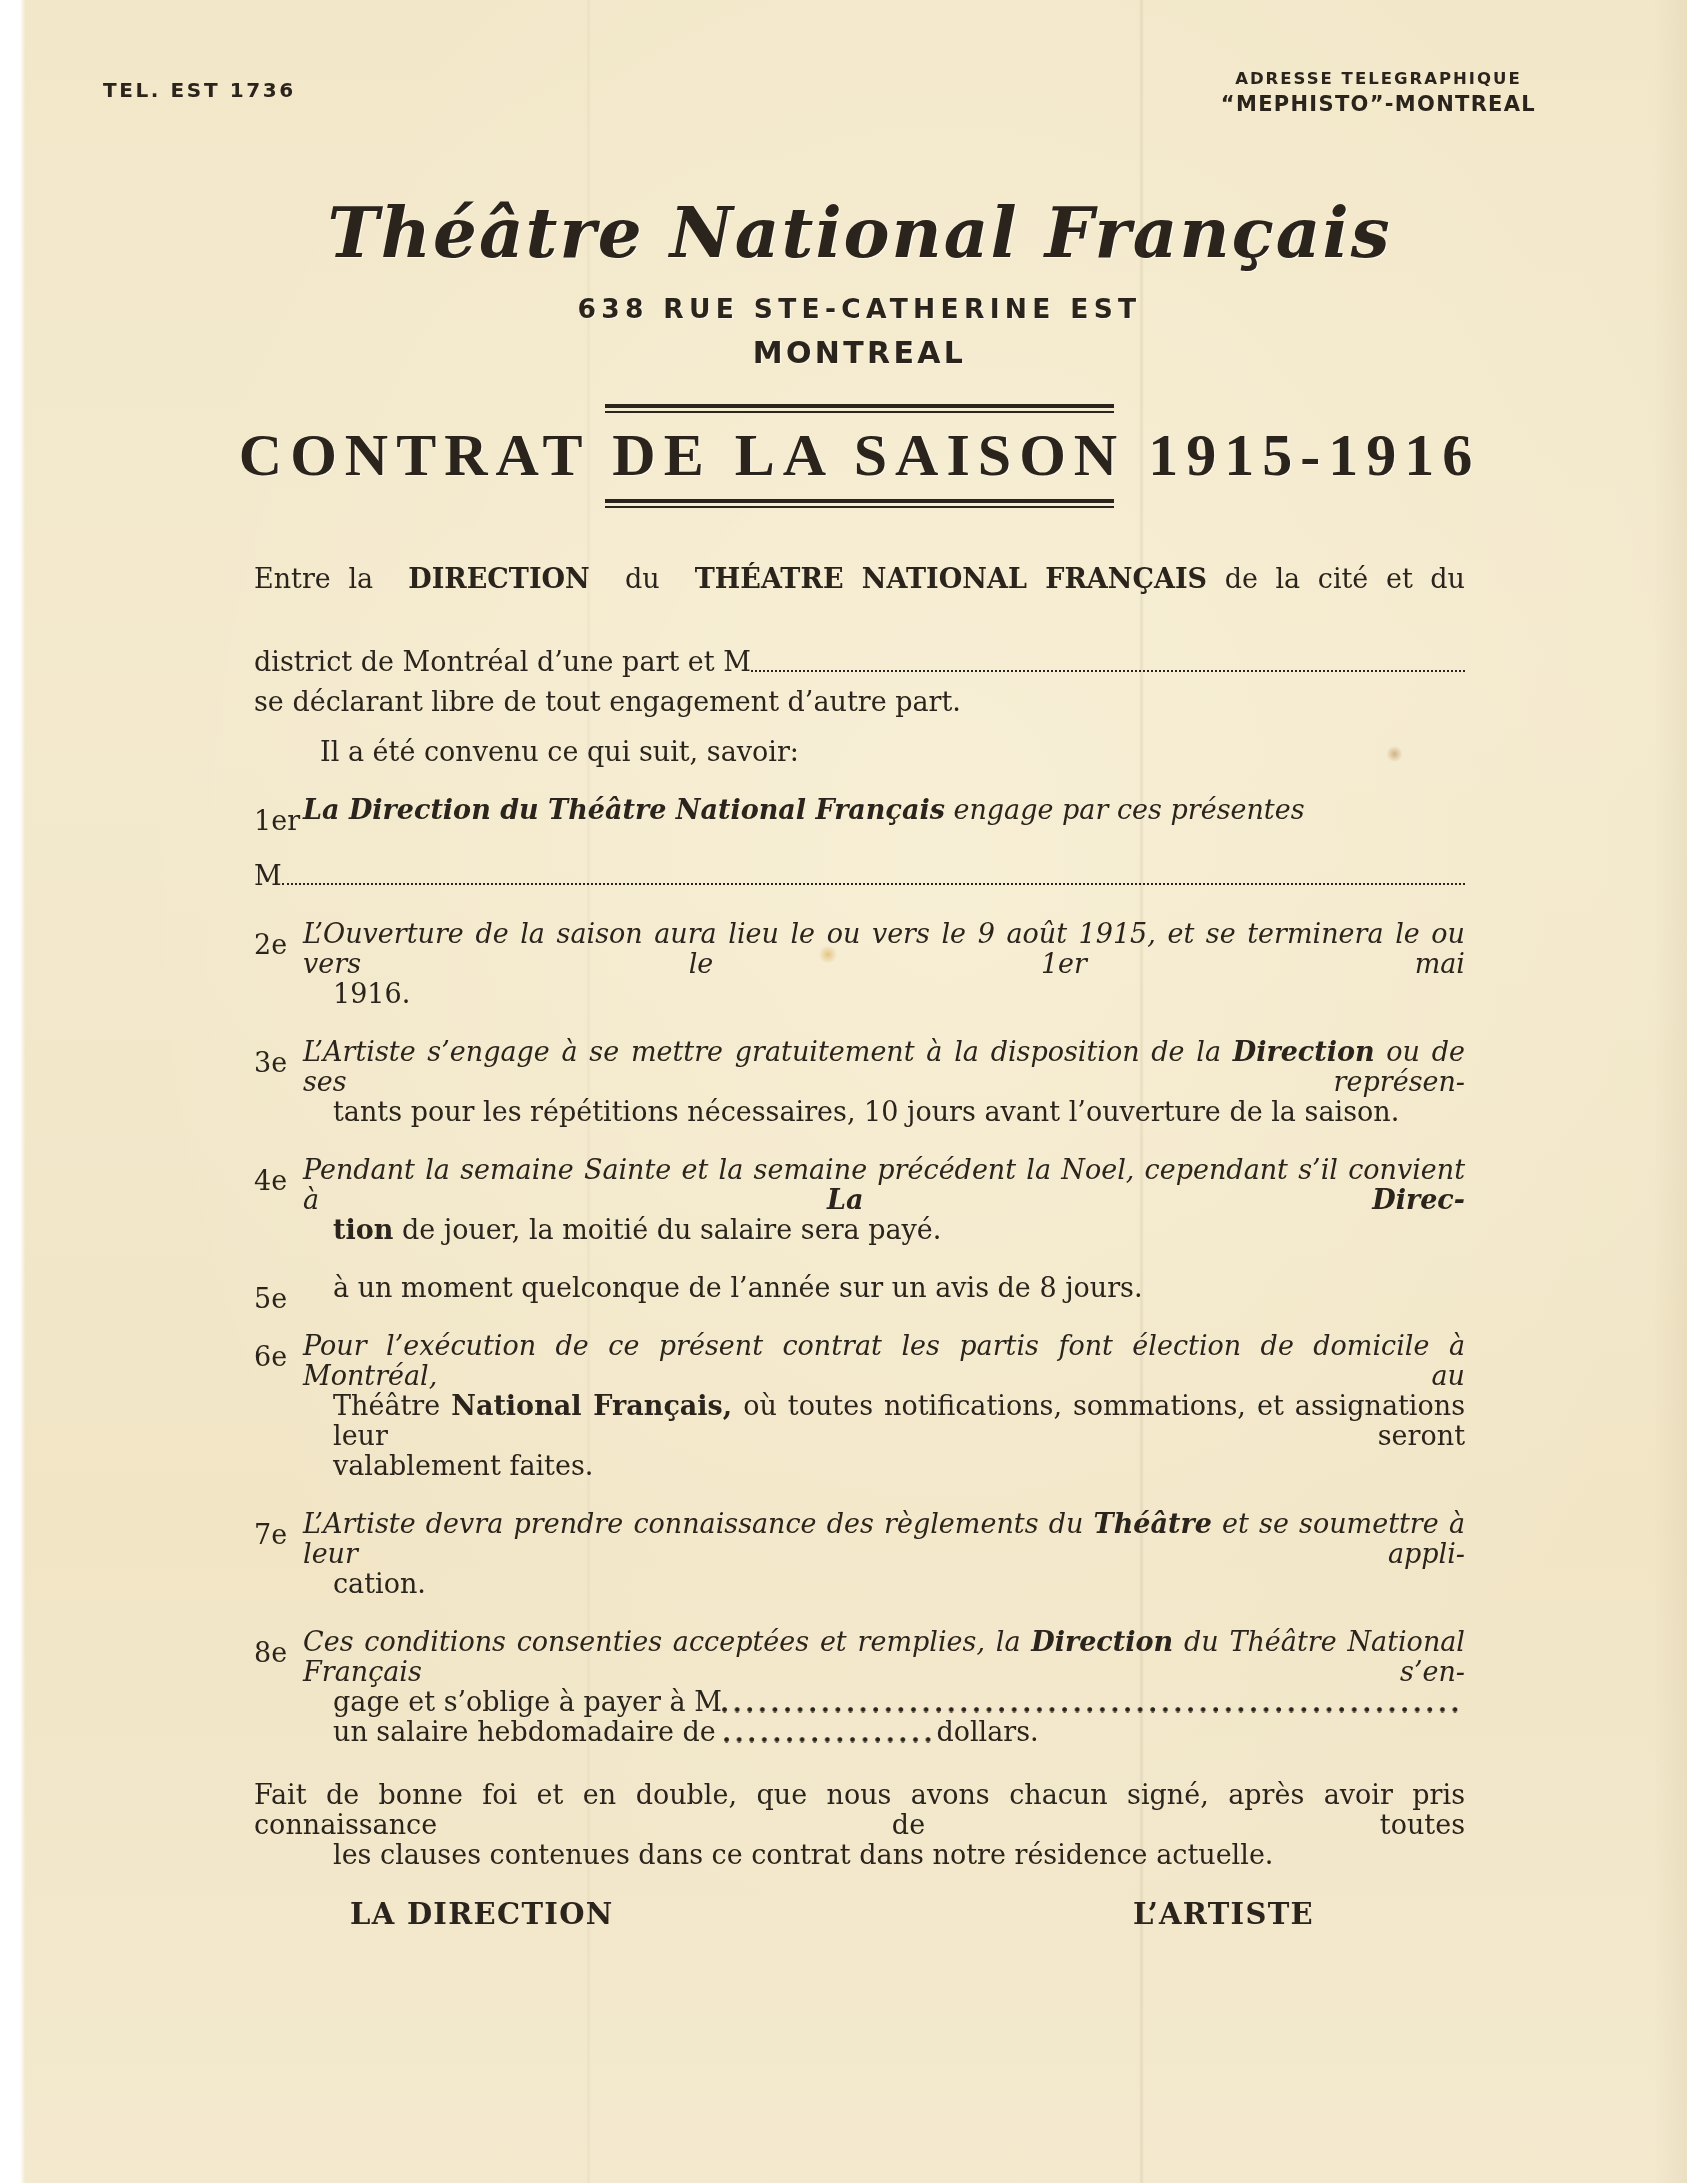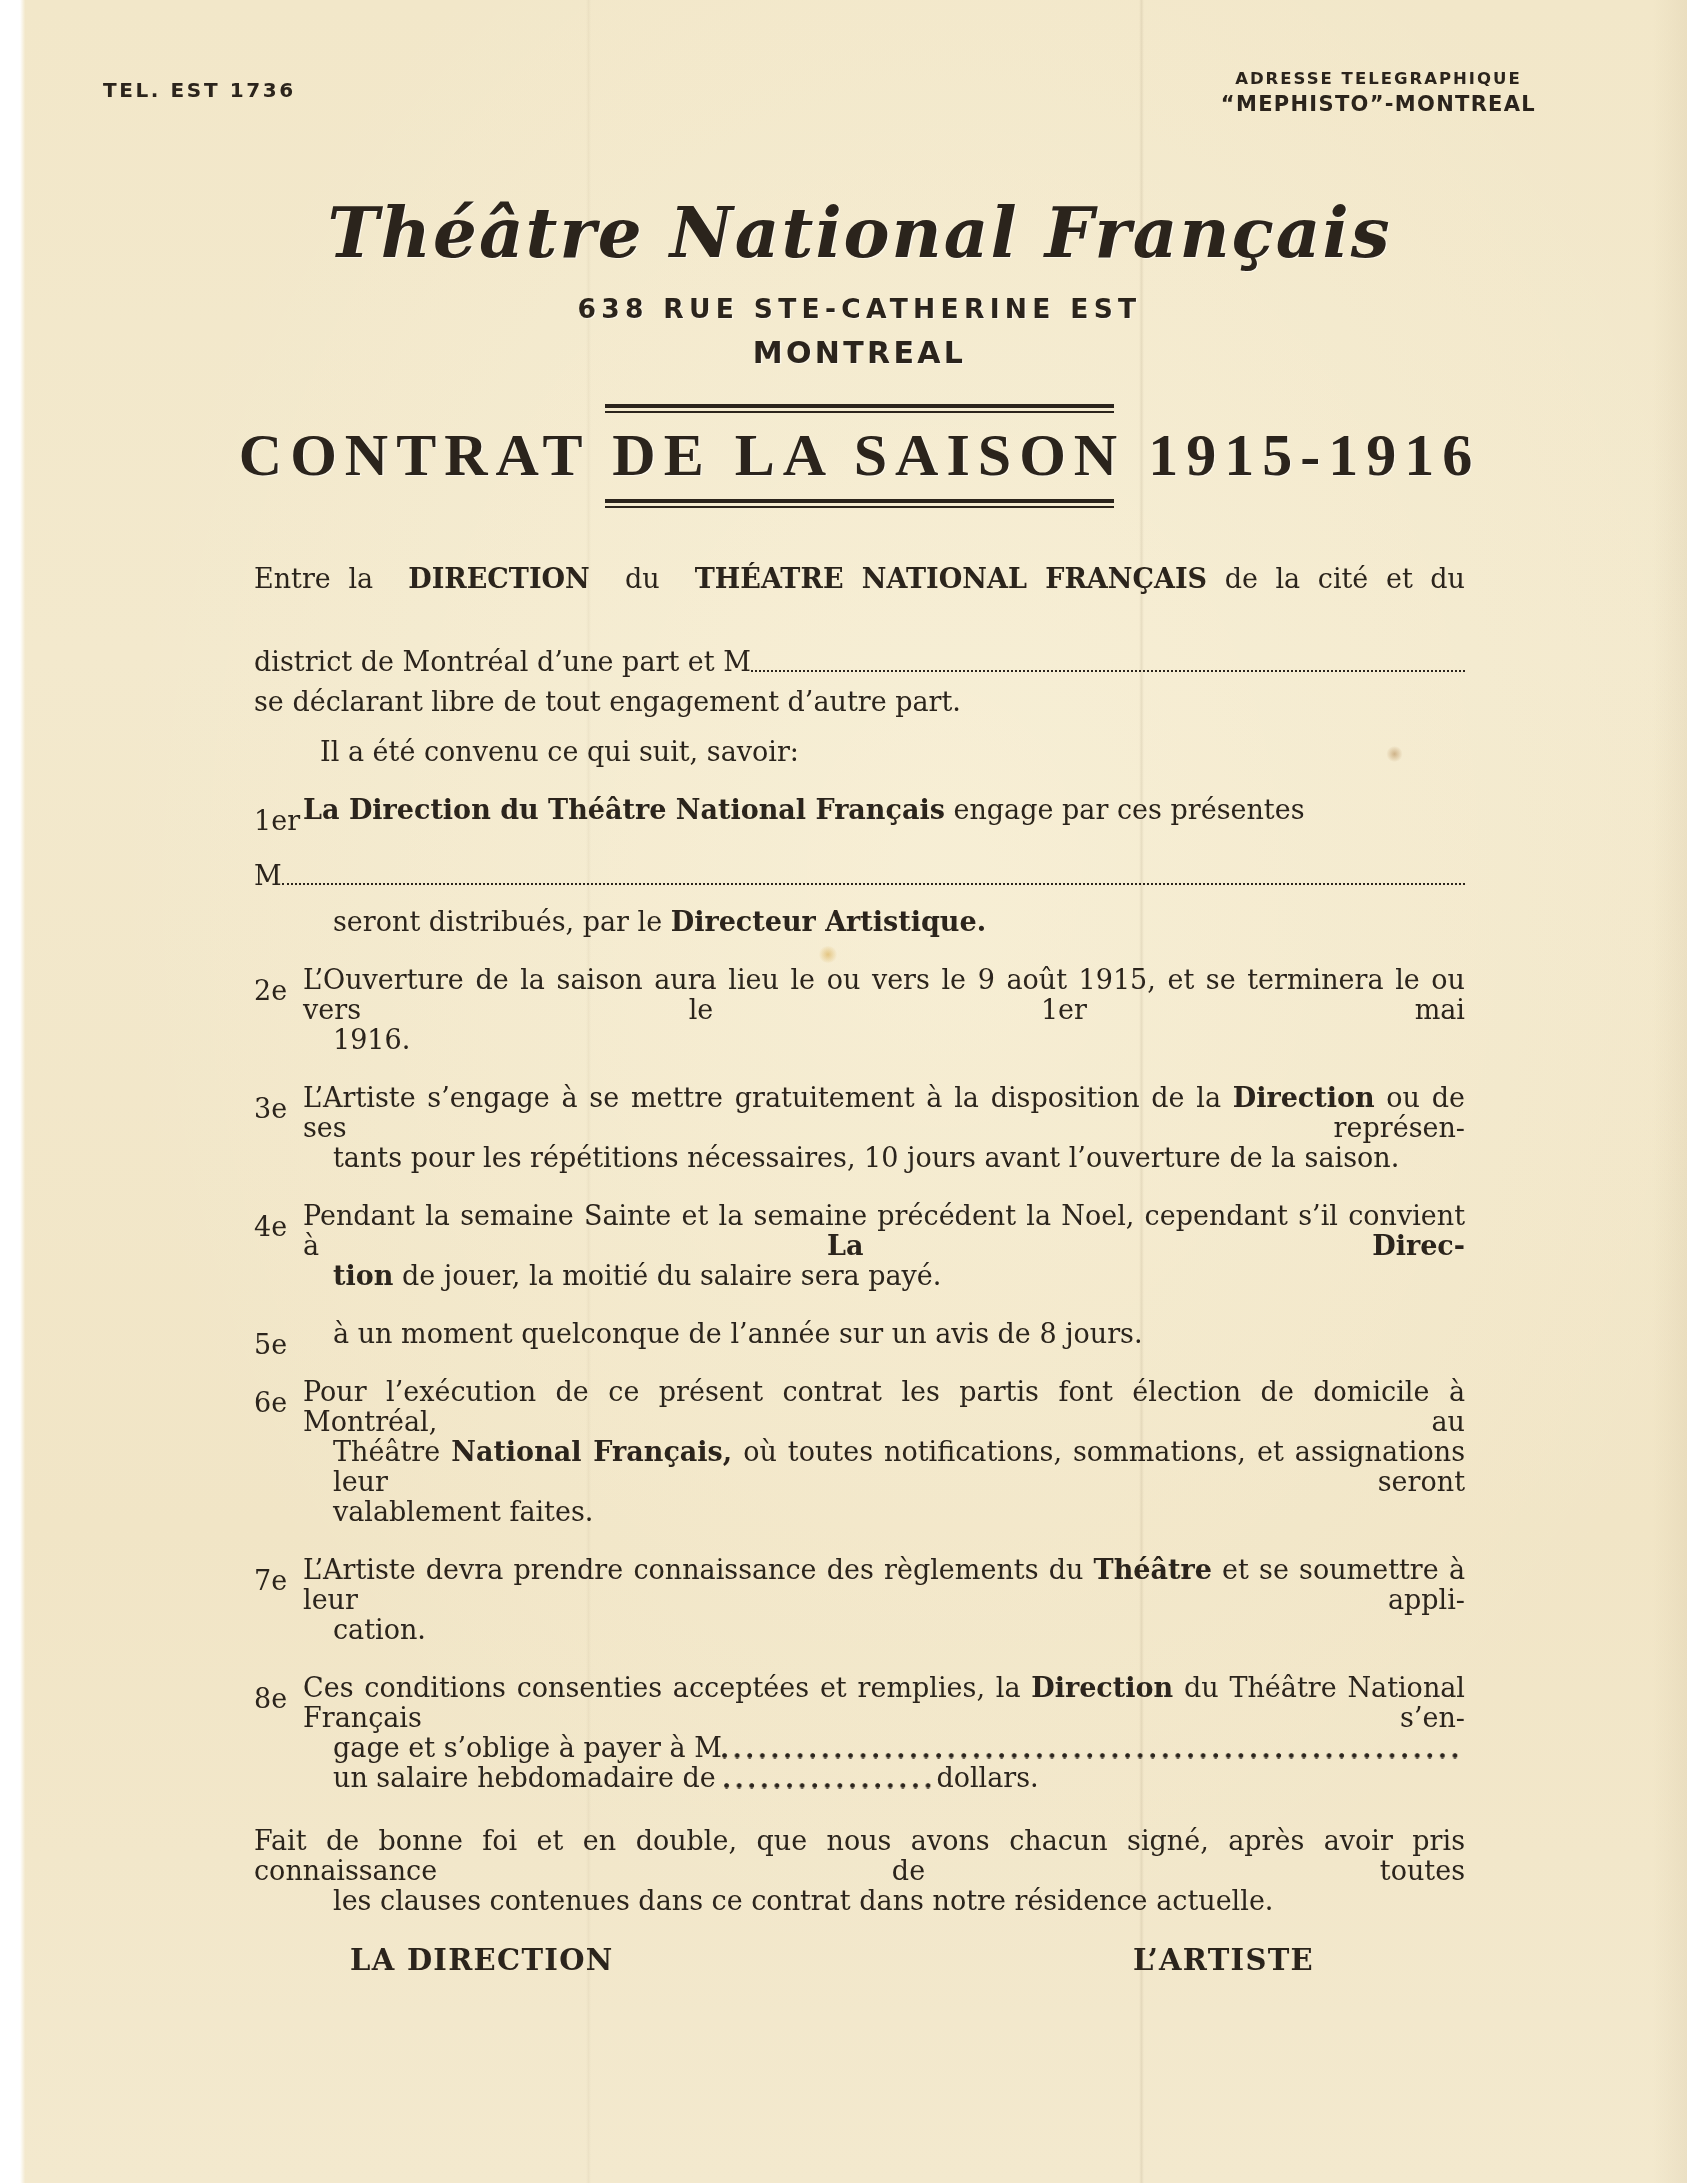--- a/index.html
+++ b/index.html
@@ -58,21 +58,21 @@
     background-size:12.6px 5.3px;background-repeat:repeat-x;background-position:left bottom;}
   .fill.fixed{flex:0 0 auto;}
 
   .m-top{margin-top:53px;}
   .m-sm{margin-top:9.3px;}
   .m-md{margin-top:20px;}
   .indent100{padding-left:66px;}
 
   .clause{position:relative;padding-left:79px;margin-top:28px;}
   .clause .num{position:absolute;left:0;top:11px;}
-  .clause .first{margin-left:-30px;}
+  .clause .first{margin-left:-30px;font-style:italic;}
   .clause .mline{margin-left:-79px;margin-top:36px;margin-bottom:16px;}
 
   .fait{padding-left:79px;margin-top:33px;}
   .fait .first{margin-left:-79px;}
 
   .signatures{display:flex;justify-content:space-between;margin-top:29px;
     padding-left:96px;padding-right:151px;font-weight:bold;font-size:29px;letter-spacing:1.3px;}
 </style>
 </head>
 <body>
@@ -103,21 +103,20 @@
 
     <div class="line justify"><span>Entre la  </span><b>DIRECTION</b><span>  du  </span><b>THÉATRE NATIONAL FRANÇAIS</b><span> de la cité et du</span></div>
     <div class="line flexline m-top"><span>district de Montréal d’une part et M</span><span class="fill fill-fine"></span></div>
     <div class="line m-sm"><span>se déclarant libre de tout engagement d’autre part.</span></div>
     <div class="line m-md indent100"><span>Il a été convenu ce qui suit, savoir:</span></div>
 
     <div class="clause">
       <span class="num">1er</span>
       <div class="line first"><b>La Direction du Théâtre National Français</b><span> engage par ces présentes</span></div>
       <div class="line flexline mline"><span>M</span><span class="fill fill-fine"></span></div>
-      <div class="line"><span>seront distribués, par le </span><b>Directeur Artistique.</b></div>
     </div>
 
     <div class="clause">
       <span class="num">2e</span>
       <div class="line first justify"><span>L’Ouverture de la saison aura lieu le ou vers le 9 août 1915, et se terminera le ou vers le 1er mai</span></div>
       <div class="line"><span>1916.</span></div>
     </div>
 
     <div class="clause">
       <span class="num">3e</span>

